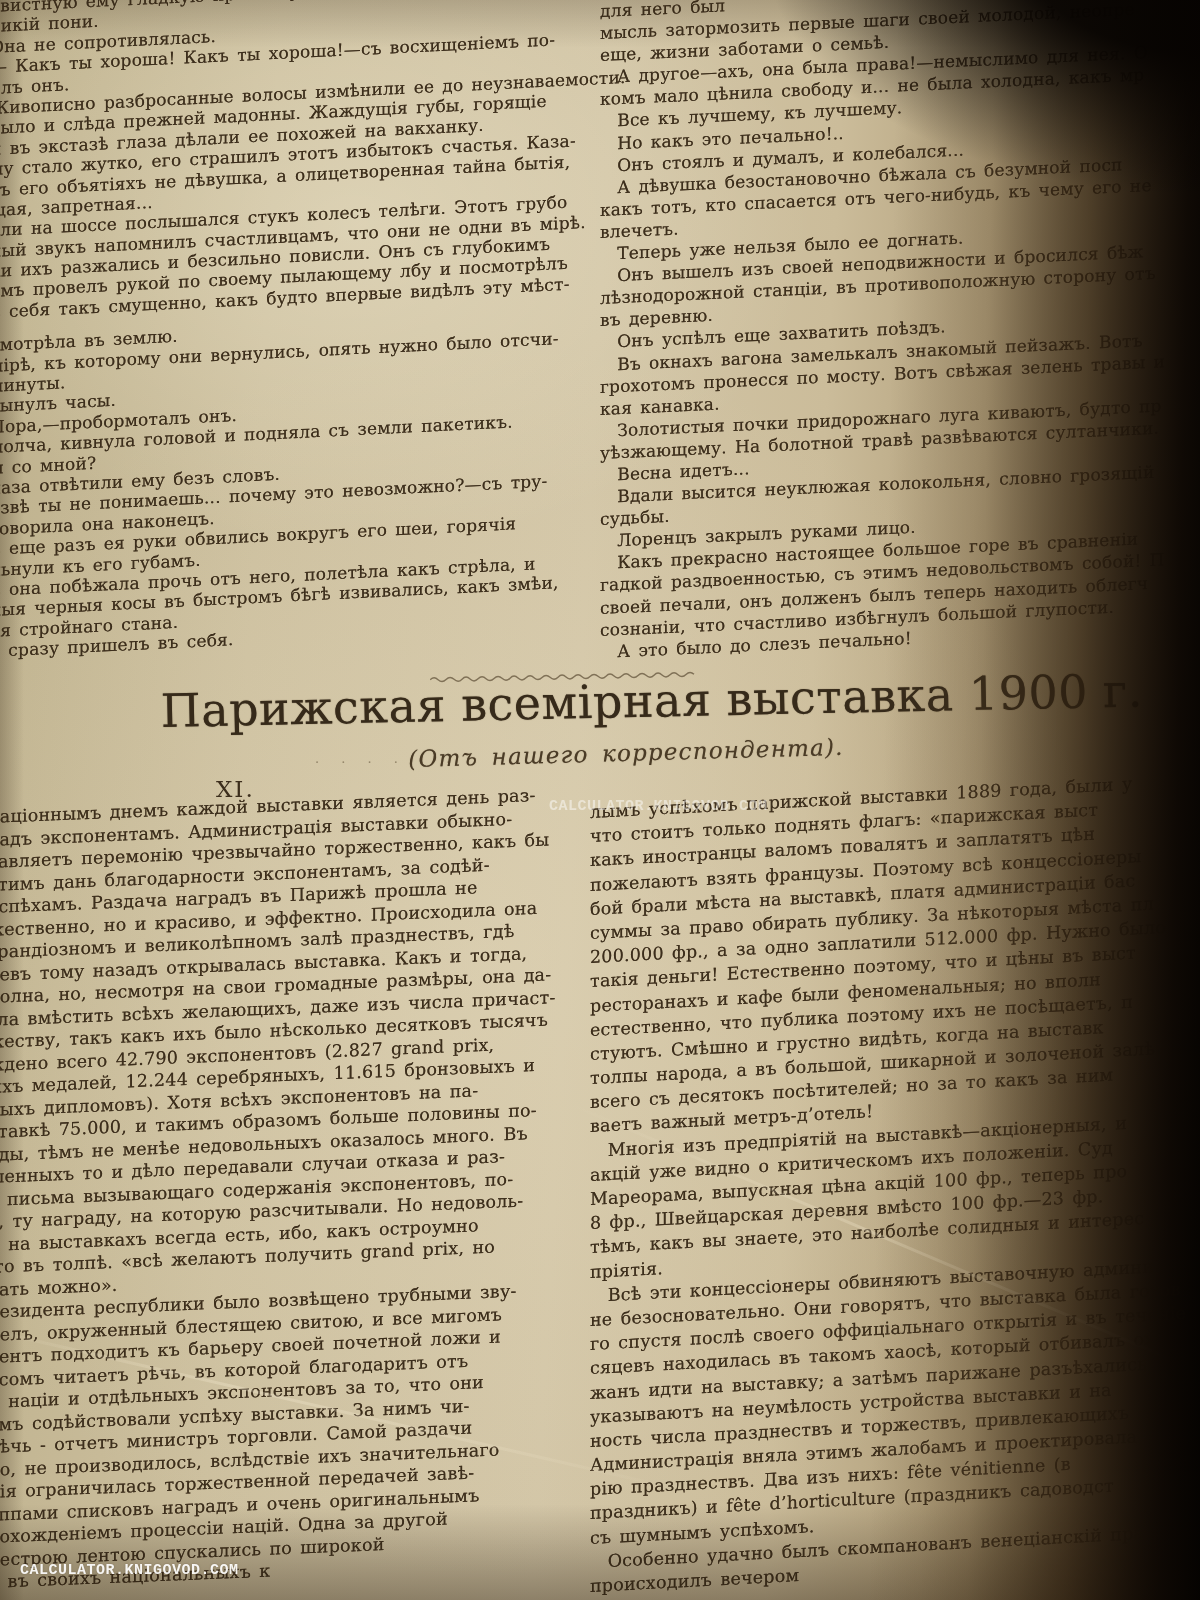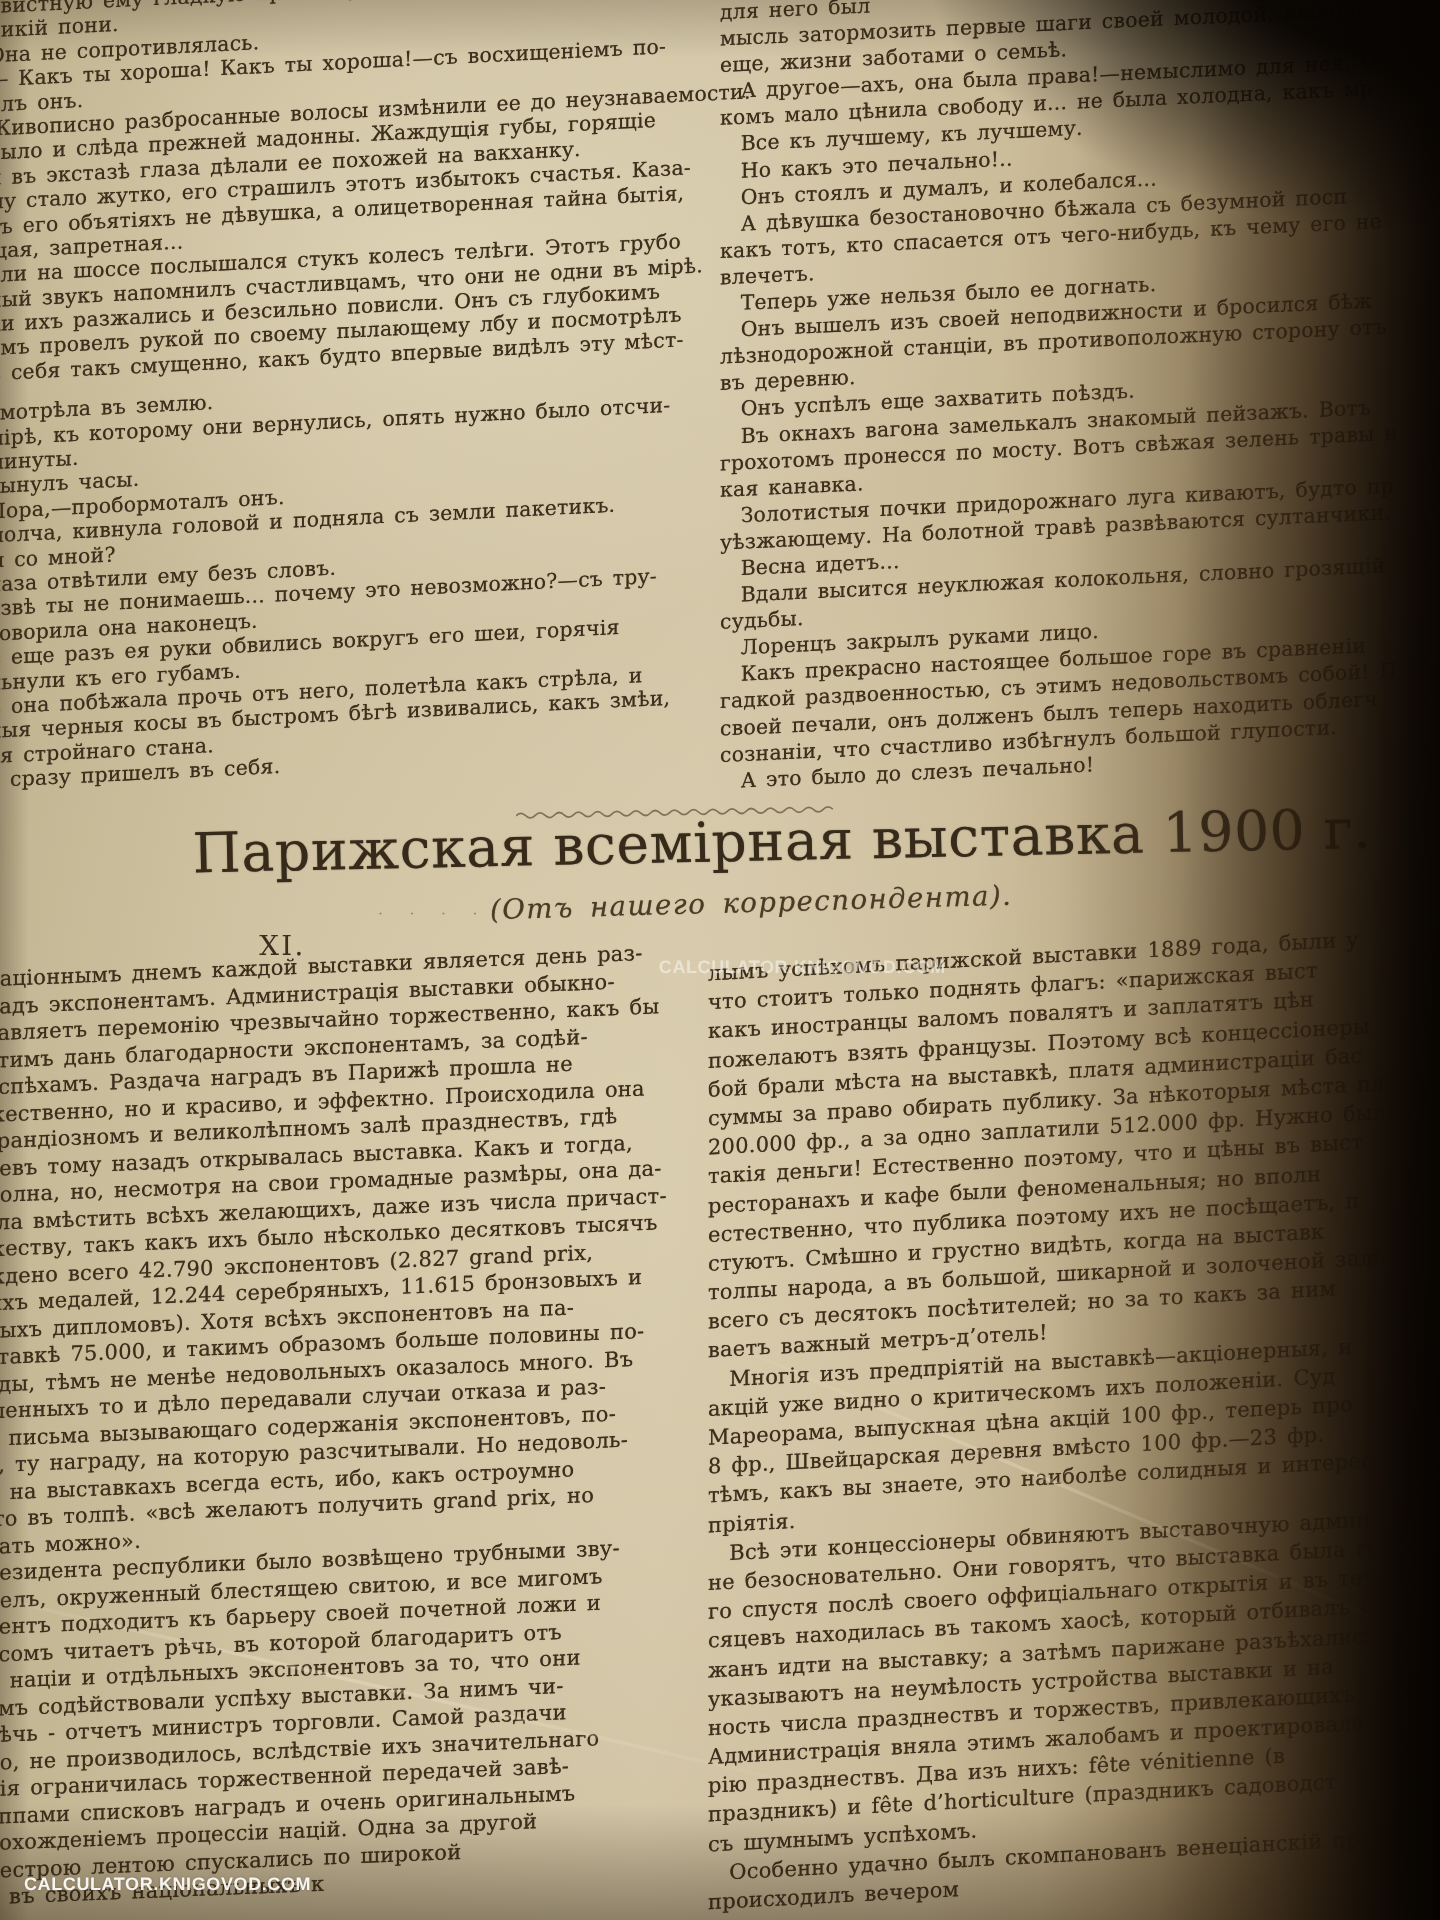--- a/index.html
+++ b/index.html
@@ -49,21 +49,21 @@
   #shadow{
     position:absolute;inset:0;z-index:5;pointer-events:none;
     background:
       radial-gradient(ellipse 620px 340px at 101% -3%, rgba(6,3,1,0.93) 30%, rgba(6,3,1,0) 72%),
       linear-gradient(91deg, rgba(0,0,0,0) 73%, rgba(64,46,24,0.22) 81%, rgba(38,25,11,0.62) 89%, rgba(12,7,3,0.95) 97%, rgba(5,3,1,0.98) 100%),
       linear-gradient(180deg, rgba(0,0,0,0) 94%, rgba(38,26,12,0.40) 100%),
       linear-gradient(0deg, rgba(0,0,0,0) 97%, rgba(50,36,18,0.22) 100%),
       linear-gradient(90deg, rgba(48,34,16,0.28) 0%, rgba(0,0,0,0) 2%);
   }
   .wm{
-    position:absolute;z-index:10;font-family:Liberation Sans, sans-serif;
+    position:absolute;z-index:10;font-family:Liberation Mono, monospace;
     font-weight:bold;white-space:nowrap;
   }
   #wmCenter{left:549px;top:798px;font-size:15px;letter-spacing:0.5px;color:rgba(255,255,255,0.48);}
   #wmBottom{left:20px;top:1562px;font-size:15px;letter-spacing:0.5px;color:rgba(255,255,255,0.93);text-shadow:0 0 2px rgba(80,60,30,0.4);}
 </style>
 </head>
 <body>
 
 <div class="col" id="colA">
     <div class="tline">авистную ему гладкую прическу.—Теп</div>

